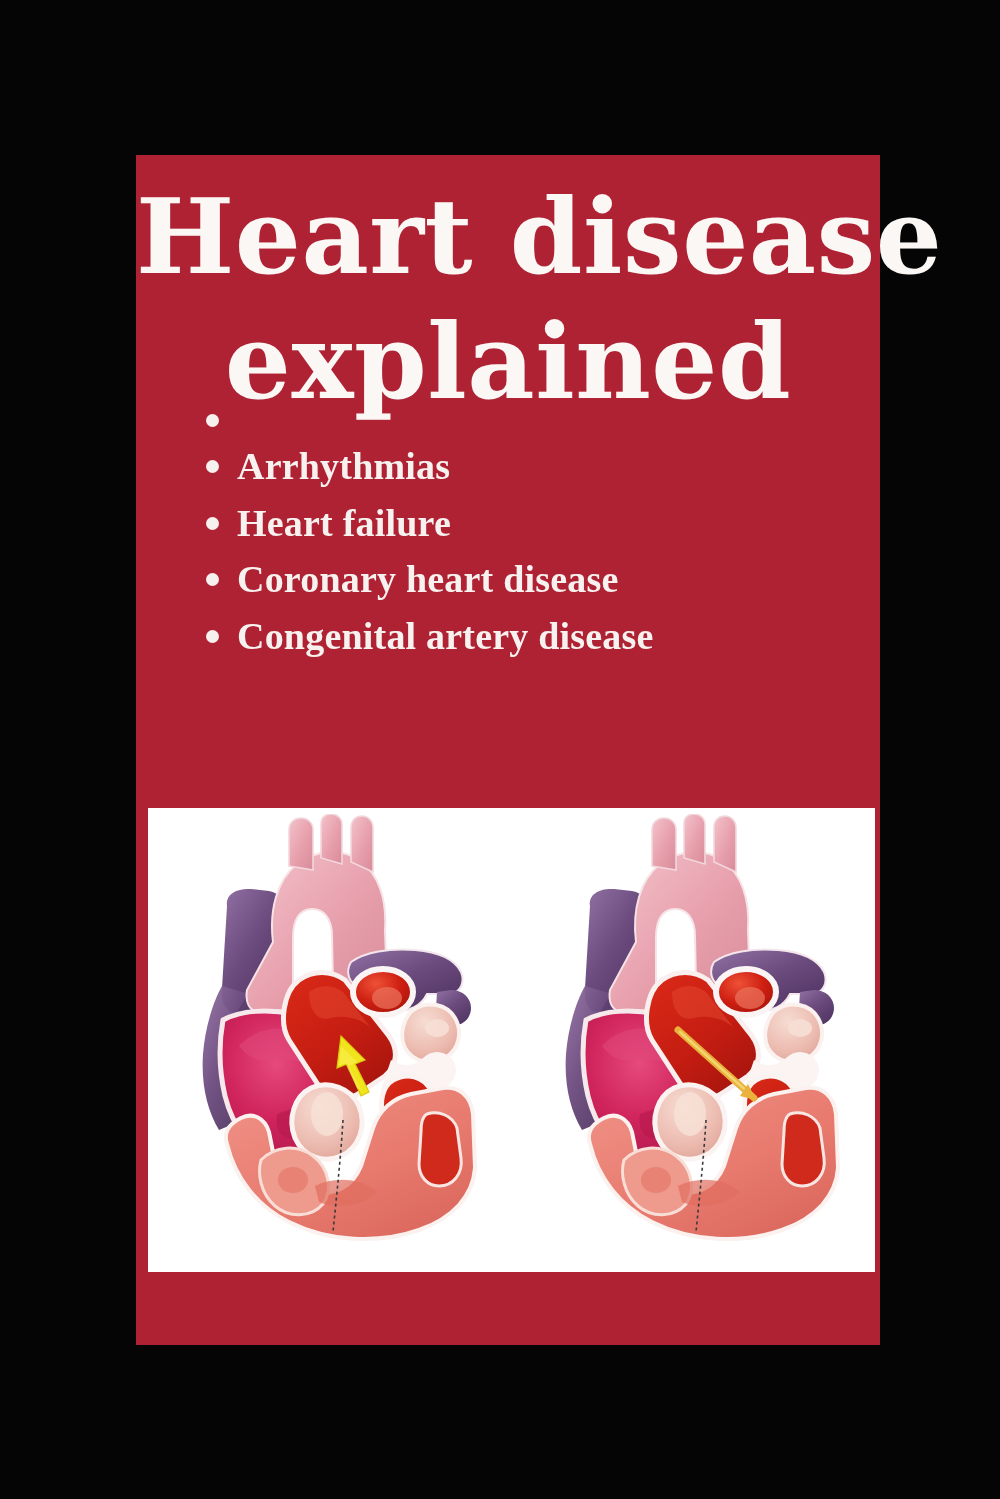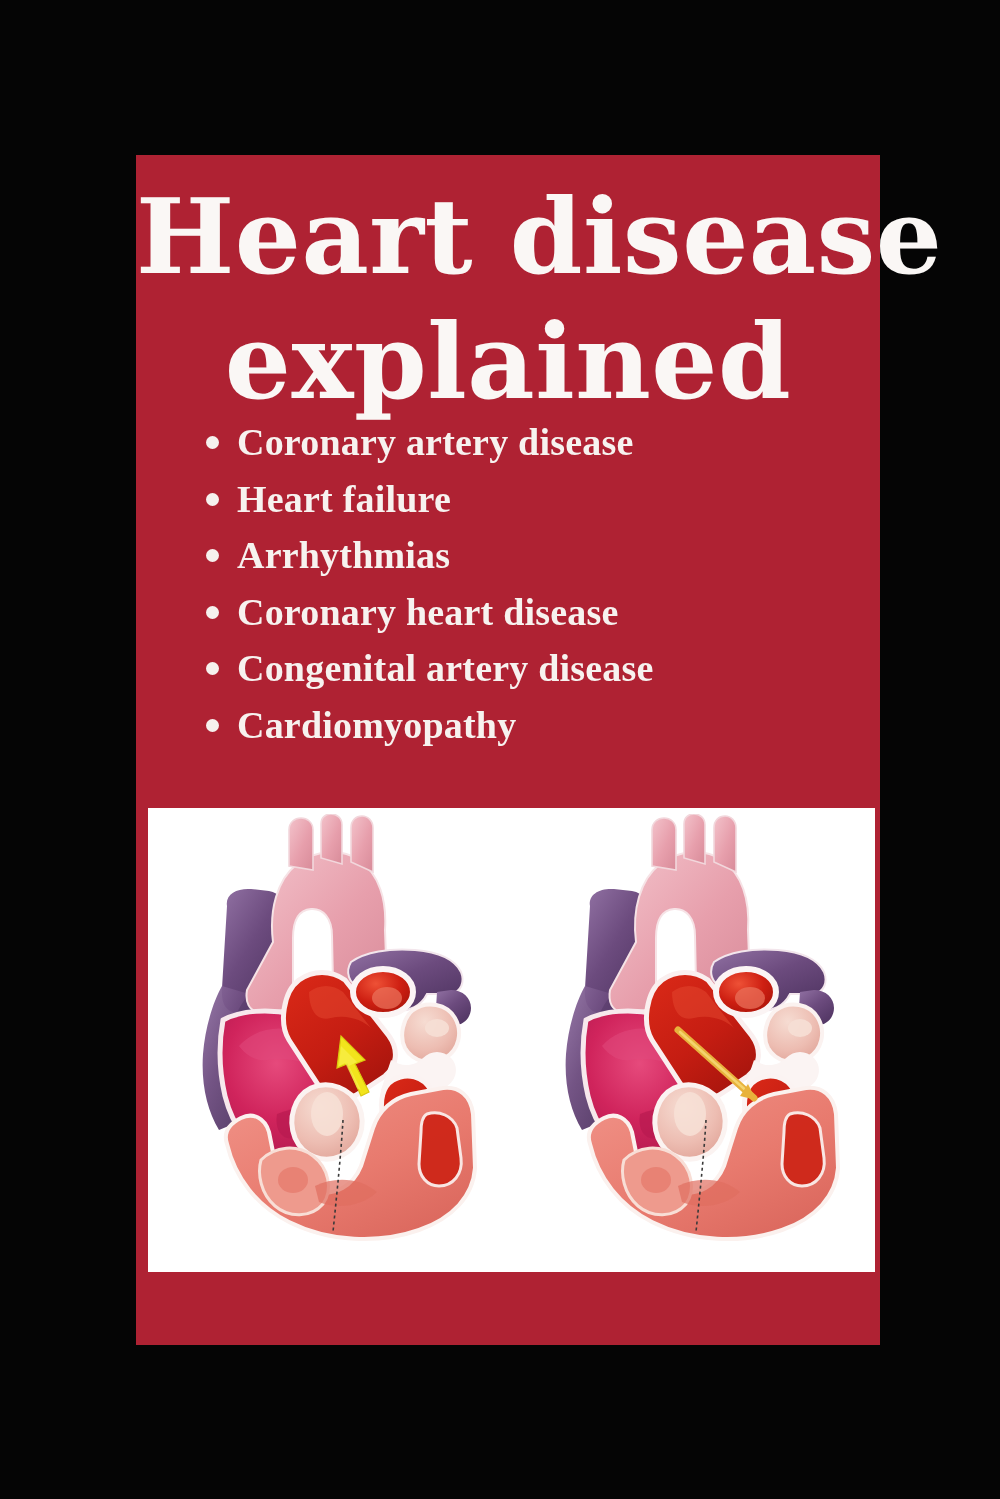--- a/index.html
+++ b/index.html
@@ -136,42 +136,37 @@
   <div class="red-card">
 
     <div class="title-block">
       <span class="title-line l1">Heart disease</span>
       <span class="title-line l2">explained</span>
     </div>
 
     <ul class="bullet-list">
       <li class="bullet-item">
         <span class="bullet-dot"></span>
-        <span class="bullet-text">Coronary artery disease</span>
+      </li>
+      <li class="bullet-item">
+        <span class="bullet-dot"></span>
+        <span class="bullet-text">Arrhythmias</span>
       </li>
       <li class="bullet-item">
         <span class="bullet-dot"></span>
         <span class="bullet-text">Heart failure</span>
-      </li>
-      <li class="bullet-item">
-        <span class="bullet-dot"></span>
-        <span class="bullet-text">Arrhythmias</span>
       </li>
       <li class="bullet-item">
         <span class="bullet-dot"></span>
         <span class="bullet-text">Coronary heart disease</span>
       </li>
       <li class="bullet-item">
         <span class="bullet-dot"></span>
         <span class="bullet-text">Congenital artery disease</span>
       </li>
-      <li class="bullet-item">
-        <span class="bullet-dot"></span>
-        <span class="bullet-text">Cardiomyopathy</span>
-      </li>
     </ul>
 
     <div class="image-panel">
       <div class="hearts-row">
 
         <div class="heart-cell">
           <svg class="heart-svg" viewBox="0 0 330 452">
             <defs>
               <linearGradient id="gAortaL" x1="0" y1="0" x2="1" y2="1">
                 <stop offset="0%" stop-color="#F3C3CB"></stop>

